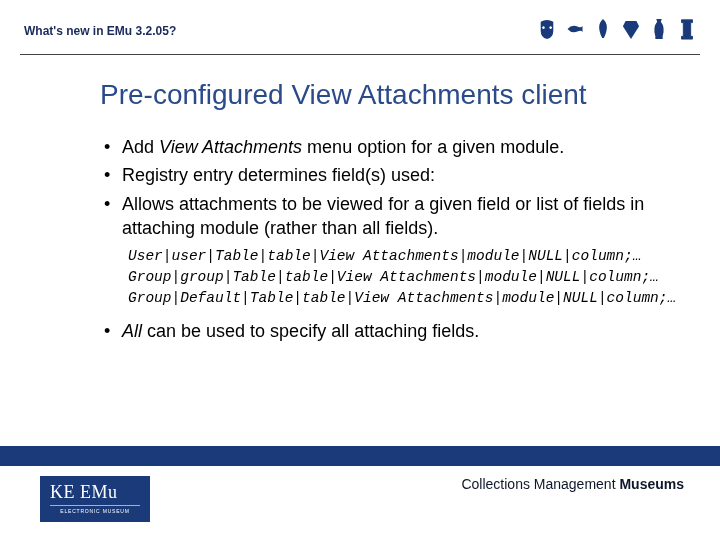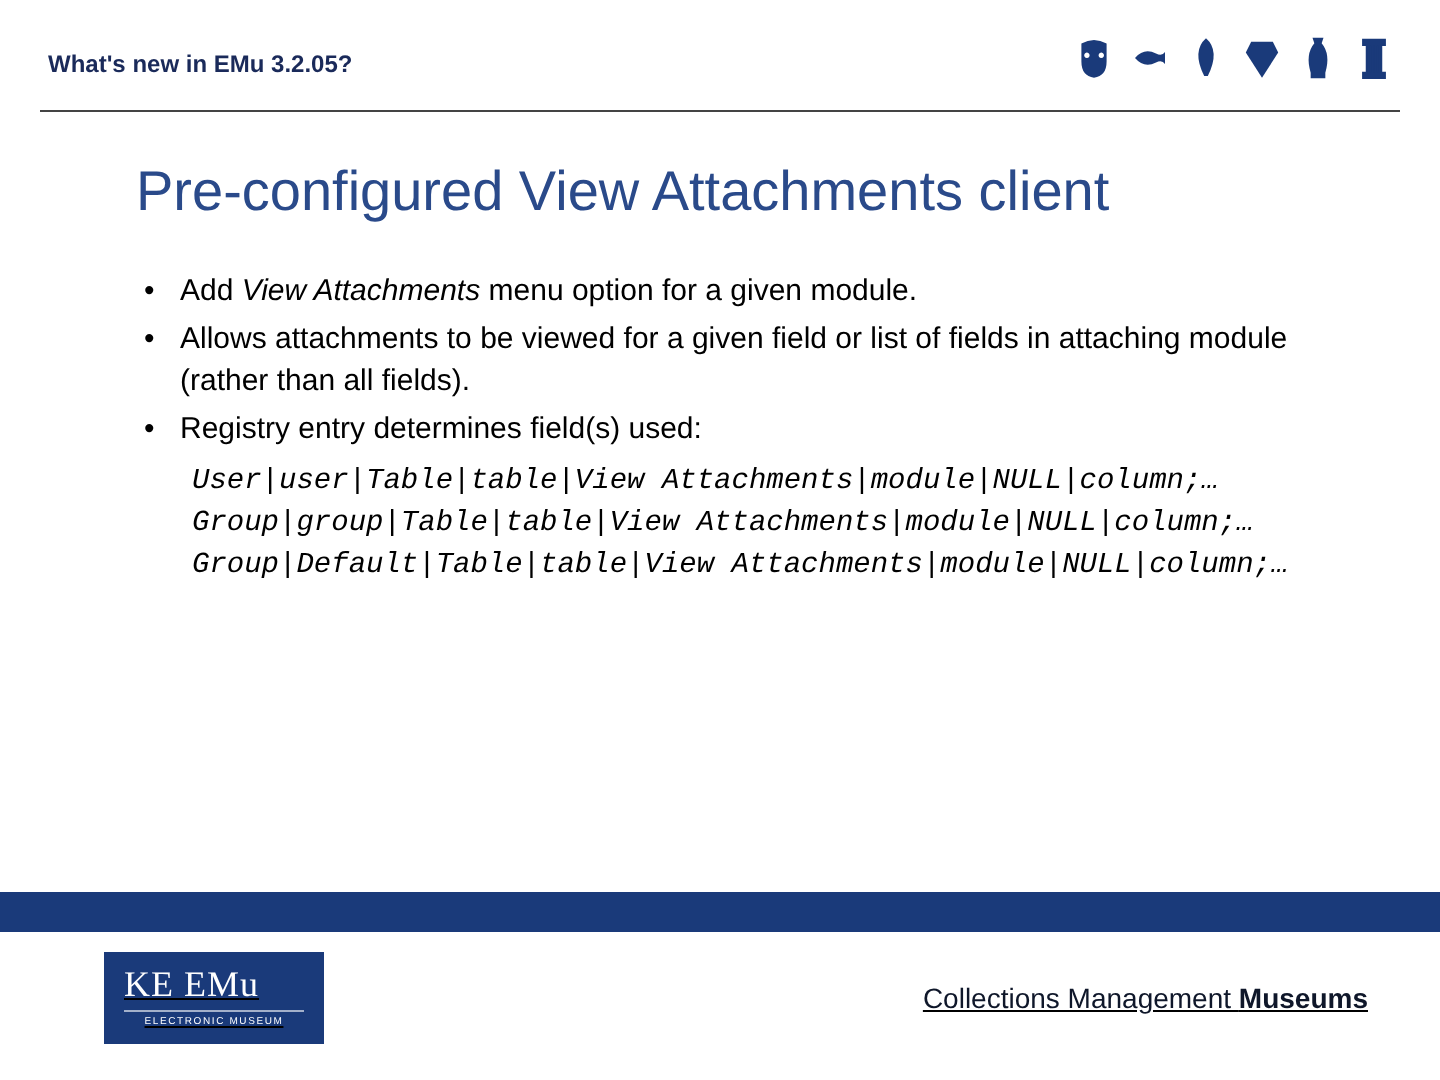--- a/index.html
+++ b/index.html
@@ -3,30 +3,30 @@
 <meta charset="utf-8">
 <style>
   * { margin: 0; padding: 0; box-sizing: border-box; }
   html, body { width: 720px; height: 540px; font-family: Arial, Helvetica, sans-serif; background: #fff; color: #000; }
   .slide { width: 720px; height: 540px; position: relative; }
   .header { padding: 18px 24px 10px 24px; display: flex; justify-content: space-between; align-items: center; }
   .header-title { font-size: 12px; font-weight: bold; color: #1a2a5a; }
   .header-icons { display: flex; gap: 10px; align-items: center; }
   .header-icons svg { width: 18px; height: 22px; fill: #1a3a7a; }
   .hr { border: none; border-top: 1px solid #444; margin: 0 20px 0 20px; }
-  .content { padding: 24px 50px 0 68px; }
+  .content { padding: 24px 50px 0 68px; margin-left: 32px; }
   .title { font-size: 28px; color: #2a4a8a; font-weight: normal; margin-bottom: 24px; }
-  .bullets { list-style: none; font-size: 15px; line-height: 1.35; }
+  .bullets { list-style: none; font-size: 18px; line-height: 1.35; }
   .bullets > li { position: relative; padding-left: 22px; margin-bottom: 4px; }
   .bullets > li::before { content: "•"; position: absolute; left: 4px; top: 0; color: #000; }
   .italic { font-style: italic; }
   .code-block { font-family: "Courier New", monospace; font-size: 14.5px; line-height: 1.45; margin: 6px 0 10px 28px; white-space: pre; font-style: italic; }
   .footer { position: absolute; left: 0; right: 0; bottom: 18px; }
   .footer-bar { height: 20px; background: #1a3a7a; margin: 0 0 10px 0; }
-  .footer-row { display: flex; justify-content: space-between; align-items: center; padding: 0 36px 0 52px; text-decoration: underline; }
+  .footer-row { display: flex; justify-content: space-between; padding: 0 36px 0 40px; }
   .logo { background: #1a3a7a; color: #fff; padding: 6px 10px 8px 10px; width: 110px; }
   .logo-main { font-family: Georgia, 'Times New Roman', serif; font-size: 18px; letter-spacing: 0.5px; }
   .logo-sub { font-size: 5px; letter-spacing: 0.8px; border-top: 1px solid rgba(255,255,255,0.6); margin-top: 2px; padding-top: 2px; text-align: center; }
   .footer-text { font-size: 14px; color: #0f172a; }
   .footer-text .bold { font-weight: bold; }
 </style>
 </head>
 <body>
 
 <div class="slide">
@@ -56,26 +56,31 @@
   </div>
 
   <hr class="hr">
 
   <div class="content">
     <h1 class="title">Pre-configured View Attachments  client</h1>
     <ul class="bullets">
       <li>
         <span>Add </span><span class="italic">View Attachments</span><span> menu option for a given module.</span>
       </li>
+      <li>Registry entry determines field(s) used:</li>
       <li>Allows attachments to be viewed for a given field or list of fields in attaching module (rather than all fields).</li>
-      <li>Registry entry determines field(s) used:</li>
     </ul>
     <div class="code-block">User|user|Table|table|View Attachments|module|NULL|column;…
 Group|group|Table|table|View Attachments|module|NULL|column;…
 Group|Default|Table|table|View Attachments|module|NULL|column;…</div>
+    <ul class="bullets">
+      <li>
+        <span class="italic">All</span><span> can be used to specify all attaching fields.</span>
+      </li>
+    </ul>
   </div>
 
   <div class="footer">
     <div class="footer-bar"></div>
     <div class="footer-row">
       <div class="logo">
         <div class="logo-main">KE EMu</div>
         <div class="logo-sub">ELECTRONIC MUSEUM</div>
       </div>
       <div class="footer-text">

